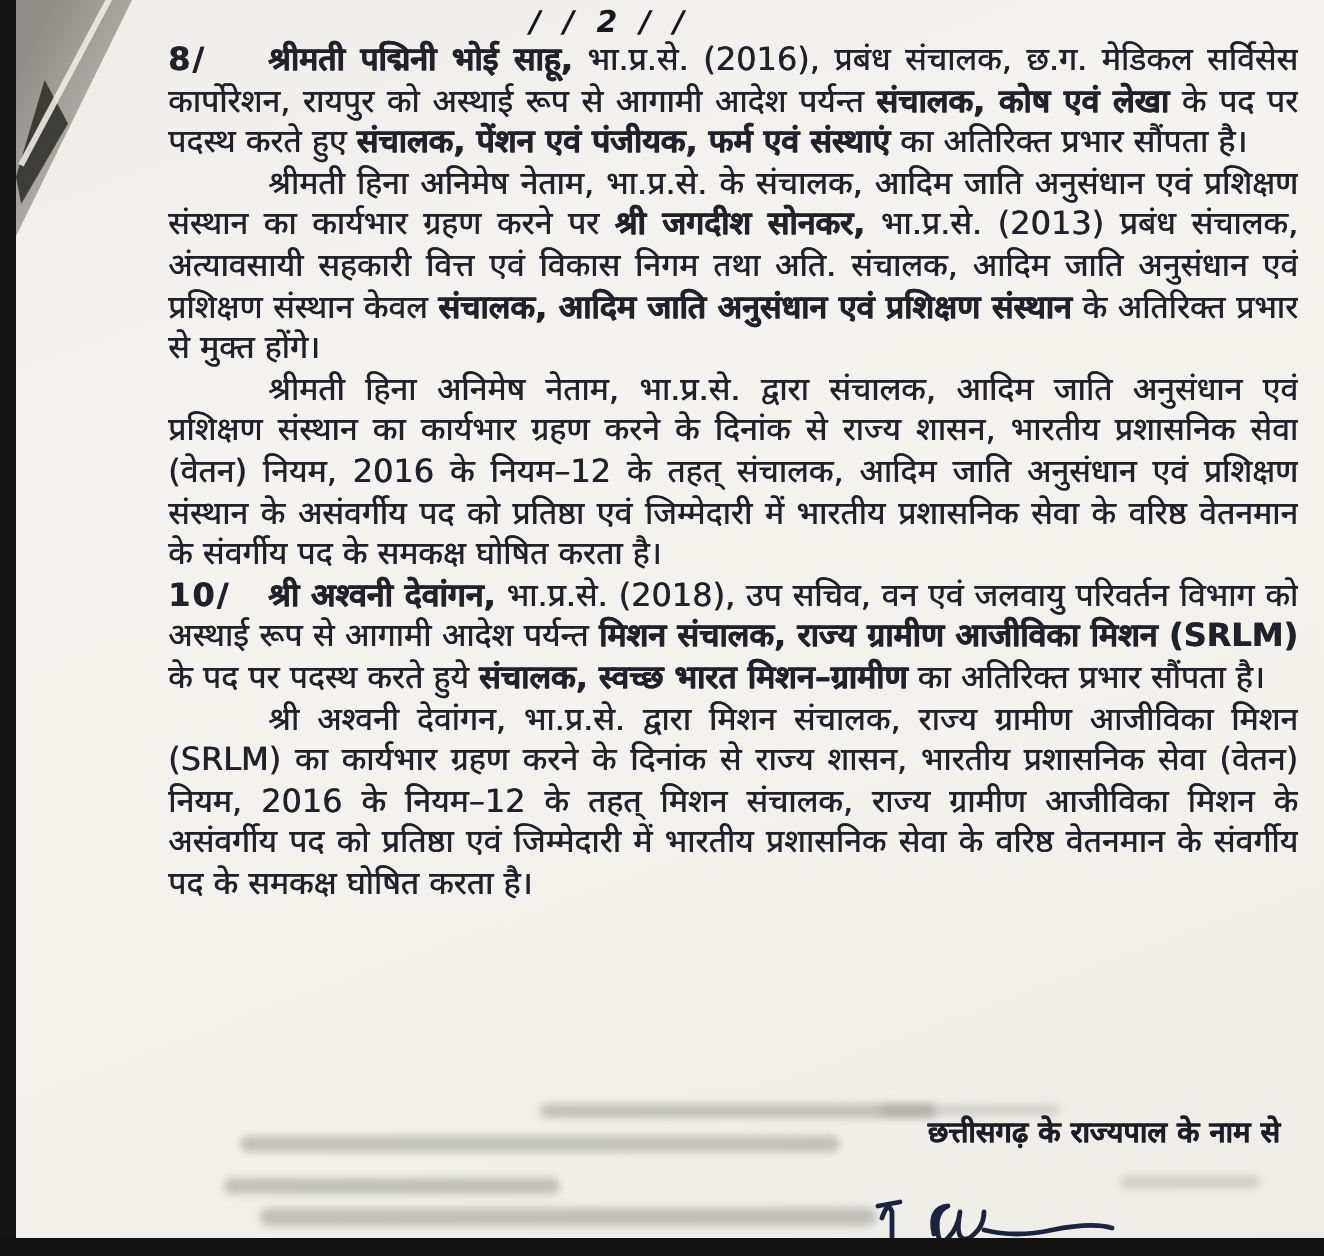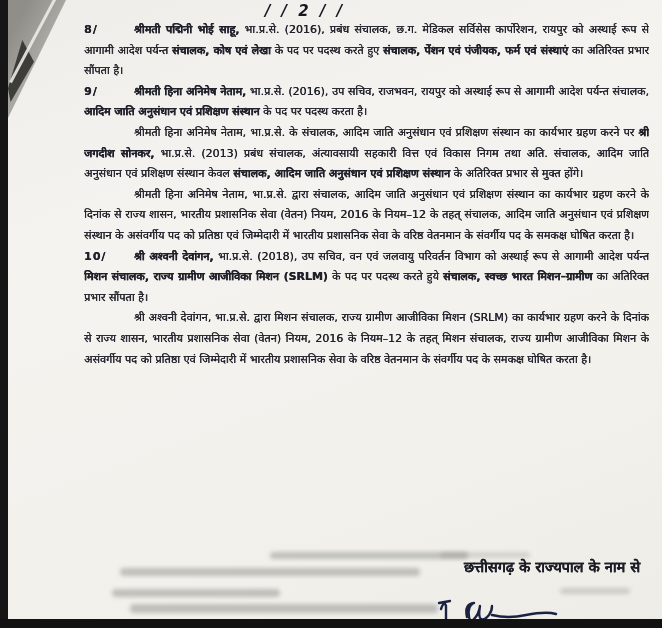--- a/index.html
+++ b/index.html
@@ -27,21 +27,21 @@
   }
   
   .page-num{
     position:absolute;top:2px;left:0;right:0;text-align:center;
     transform:translateX(-26px);
     font-size:15px;font-style:italic;font-weight:bold;letter-spacing:3px;color:#17171f;
   }
   
   .content{
     position:absolute;top:20px;left:84px;right:13px;height:540px;overflow:hidden;
-    font-size:11px;line-height:20.6px;text-align:justify;
+    font-size:16px;line-height:20.6px;text-align:justify;
     text-shadow:0.3px 0 0 currentColor;
   }
   .para{margin:0;}
   .para.indent{text-indent:50px;}
   .para .num{display:inline-block;width:50px;font-weight:bold;letter-spacing:1px;}
   .para b,.para .bold{font-weight:bold;}
   
   .closing{
     position:absolute;top:556px;right:22px;text-align:right;
     font-size:14.5px;line-height:23px;font-weight:bold;color:#1d1d27;
@@ -65,21 +65,20 @@
 
   <div class="corner-shade"></div>
   <div class="corner-dark"></div>
   <div class="corner-fold"></div>
   <div class="edge-left"></div>
 
   <div class="page-num">/ / 2 / /</div>
 
   <div class="content" id="paragraphs">
       <p class="para"><span class="num">8/</span><span class="bold">श्रीमती पद्मिनी भोई साहू,</span><span> भा.प्र.से. (2016), प्रबंध संचालक, छ.ग. मेडिकल सर्विसेस कार्पोरेशन, रायपुर को अस्थाई रूप से आगामी आदेश पर्यन्त </span><span class="bold">संचालक, कोष एवं लेखा</span><span> के पद पर पदस्थ करते हुए </span><span class="bold">संचालक, पेंशन एवं पंजीयक, फर्म एवं संस्थाएं</span><span> का अतिरिक्त प्रभार सौंपता है।</span></p>
-      <p class="para"><span class="num">9/</span><span class="bold">श्रीमती हिना अनिमेष नेताम,</span><span> भा.प्र.से. (2016), उप सचिव, राजभवन, रायपुर को अस्थाई रूप से आगामी आदेश पर्यन्त संचालक, </span><span class="bold">आदिम जाति अनुसंधान एवं प्रशिक्षण संस्थान</span><span> के पद पर पदस्थ करता है।</span></p>
       <p class="para indent"><span>श्रीमती हिना अनिमेष नेताम, भा.प्र.से. के संचालक, आदिम जाति अनुसंधान एवं प्रशिक्षण संस्थान का कार्यभार ग्रहण करने पर </span><span class="bold">श्री जगदीश सोनकर,</span><span> भा.प्र.से. (2013) प्रबंध संचालक, अंत्यावसायी सहकारी वित्त एवं विकास निगम तथा अति. संचालक, आदिम जाति अनुसंधान एवं प्रशिक्षण संस्थान केवल </span><span class="bold">संचालक, आदिम जाति अनुसंधान एवं प्रशिक्षण संस्थान</span><span> के अतिरिक्त प्रभार से मुक्त होंगे।</span></p>
       <p class="para indent"><span>श्रीमती हिना अनिमेष नेताम, भा.प्र.से. द्वारा संचालक, आदिम जाति अनुसंधान एवं प्रशिक्षण संस्थान का कार्यभार ग्रहण करने के दिनांक से राज्य शासन, भारतीय प्रशासनिक सेवा (वेतन) नियम, 2016 के नियम–12 के तहत् संचालक, आदिम जाति अनुसंधान एवं प्रशिक्षण संस्थान के असंवर्गीय पद को प्रतिष्ठा एवं जिम्मेदारी में भारतीय प्रशासनिक सेवा के वरिष्ठ वेतनमान के संवर्गीय पद के समकक्ष घोषित करता है।</span></p>
       <p class="para"><span class="num">10/</span><span class="bold">श्री अश्वनी देवांगन,</span><span> भा.प्र.से. (2018), उप सचिव, वन एवं जलवायु परिवर्तन विभाग को अस्थाई रूप से आगामी आदेश पर्यन्त </span><span class="bold">मिशन संचालक, राज्य ग्रामीण आजीविका मिशन (SRLM)</span><span> के पद पर पदस्थ करते हुये </span><span class="bold">संचालक, स्वच्छ भारत मिशन–ग्रामीण</span><span> का अतिरिक्त प्रभार सौंपता है।</span></p>
       <p class="para indent"><span>श्री अश्वनी देवांगन, भा.प्र.से. द्वारा मिशन संचालक, राज्य ग्रामीण आजीविका मिशन (SRLM) का कार्यभार ग्रहण करने के दिनांक से राज्य शासन, भारतीय प्रशासनिक सेवा (वेतन) नियम, 2016 के नियम–12 के तहत् मिशन संचालक, राज्य ग्रामीण आजीविका मिशन के असंवर्गीय पद को प्रतिष्ठा एवं जिम्मेदारी में भारतीय प्रशासनिक सेवा के वरिष्ठ वेतनमान के संवर्गीय पद के समकक्ष घोषित करता है।</span></p>
     </div>
 
   <div class="ghost g1"></div>
   <div class="ghost g2"></div>
   <div class="ghost g3"></div>
   <div class="ghost g4"></div>

